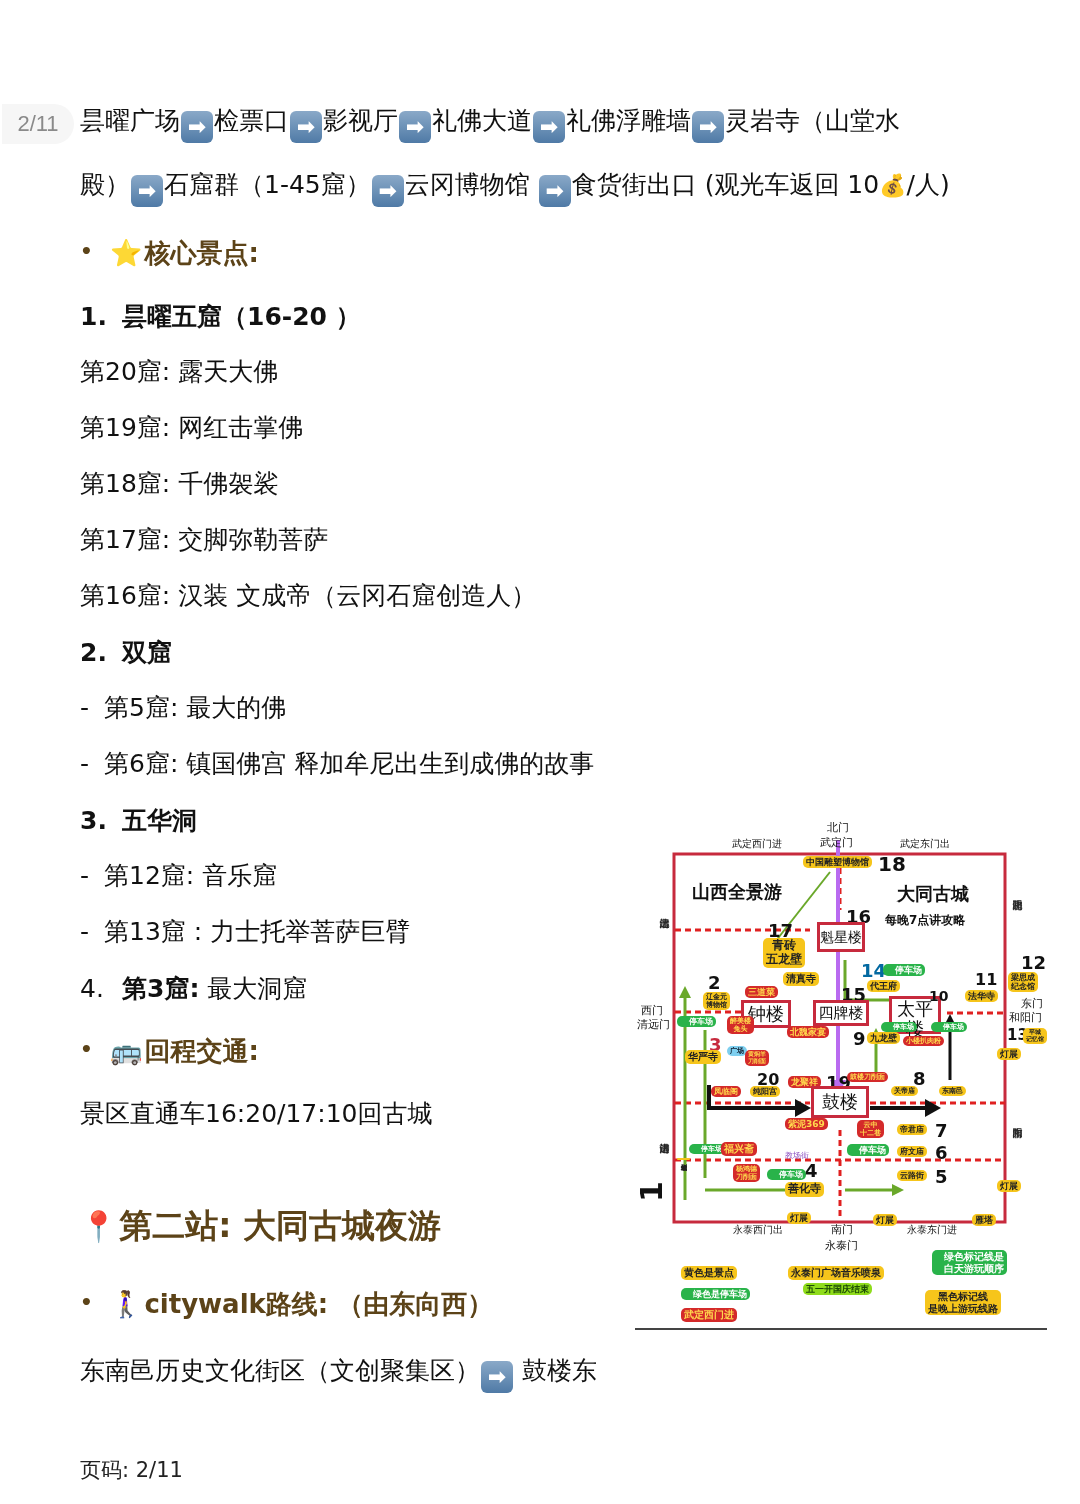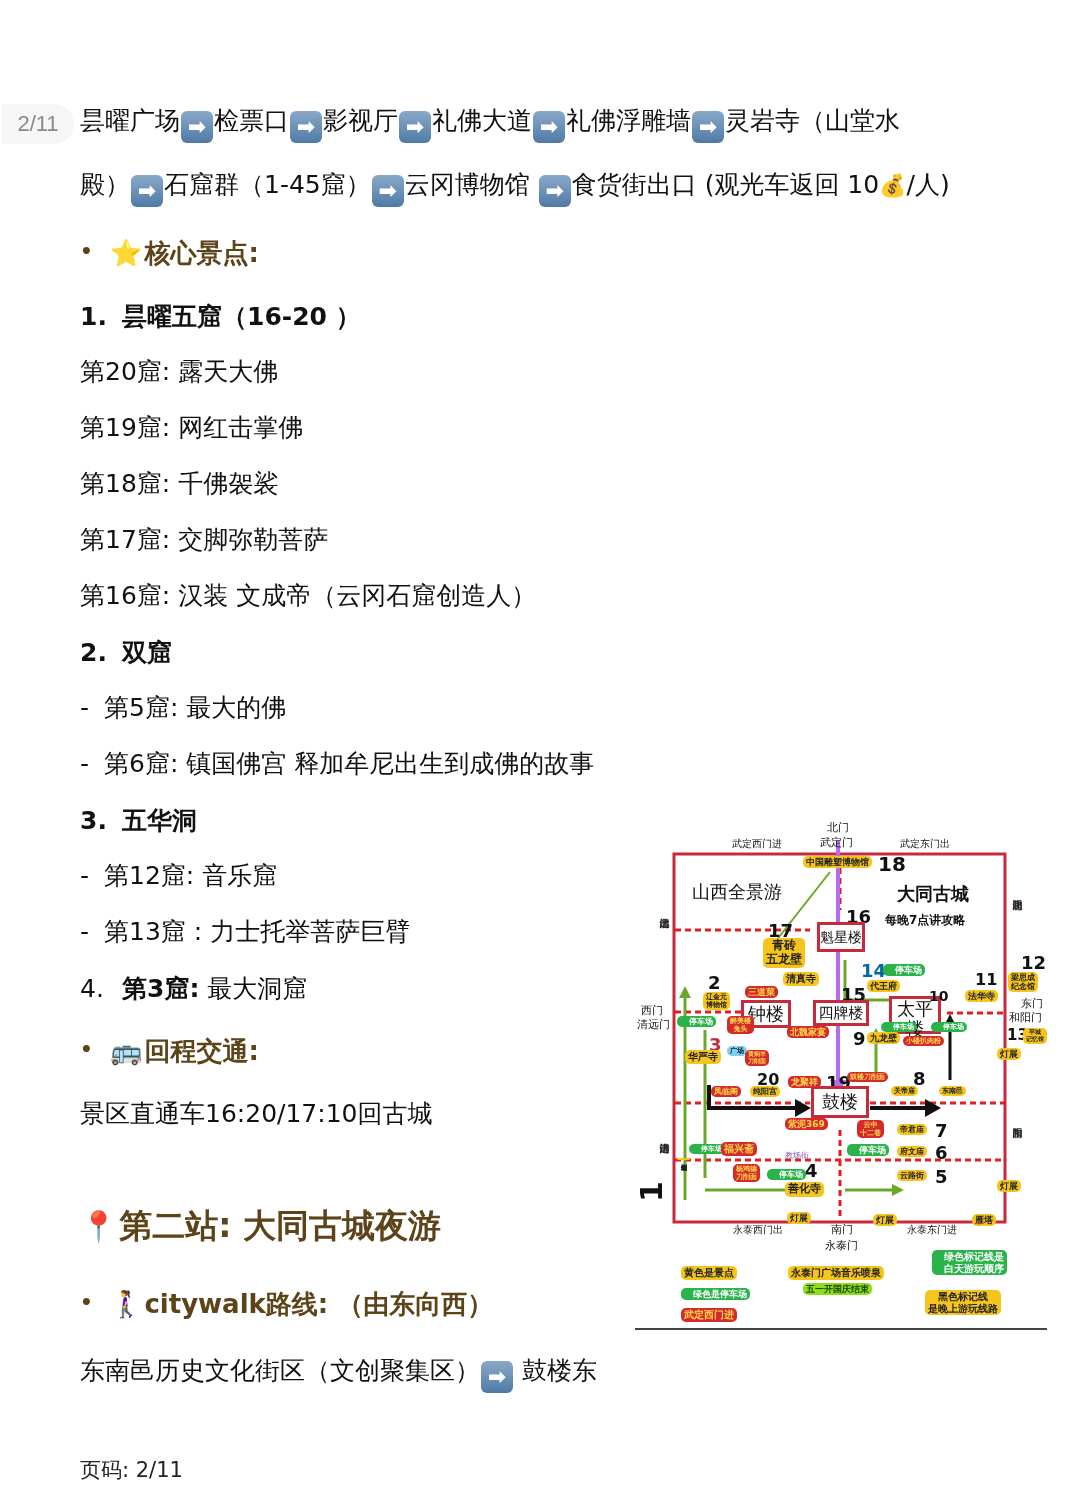--- a/index.html
+++ b/index.html
@@ -150,21 +150,21 @@
   </svg>
 
   <div class="m" style="left:192px;top:22px;font-size:11px">北门</div>
   <div class="m" style="left:185px;top:37px;font-size:11px">武定门</div>
   <div class="m" style="left:97px;top:38px;font-size:10px">武定西门进</div>
   <div class="m" style="left:265px;top:38px;font-size:10px">武定东门出</div>
 
   <div class="tag y" style="left:168px;top:56px;font-size:9px">中国雕塑博物馆</div>
   <div class="bign" style="left:243px;top:52px;font-size:20px">18</div>
 
-  <div class="m" style="left:57px;top:82px;font-size:18px;font-weight:normal">山西全景游</div>
+  <div class="m" style="left:57px;top:82px;font-size:18px;font-weight:bold">山西全景游</div>
   <div class="m" style="left:262px;top:84px;font-size:18px;font-weight:bold">大同古城</div>
   <div class="m" style="left:250px;top:114px;font-size:12px;font-weight:bold">每晚7点讲攻略</div>
 
   <div class="vtext" style="left:22px;top:110px">清远北门出</div>
   <div class="vtext" style="left:375px;top:92px">和阳北门进</div>
   <div class="vtext" style="left:22px;top:335px">清远南门进</div>
   <div class="vtext" style="left:375px;top:320px">和阳东门出</div>
 
   <div class="bign" style="left:133px;top:120px;font-size:18px">17</div>
   <div class="tag y" style="left:128px;top:138px;font-size:12px;white-space:pre">青砖

